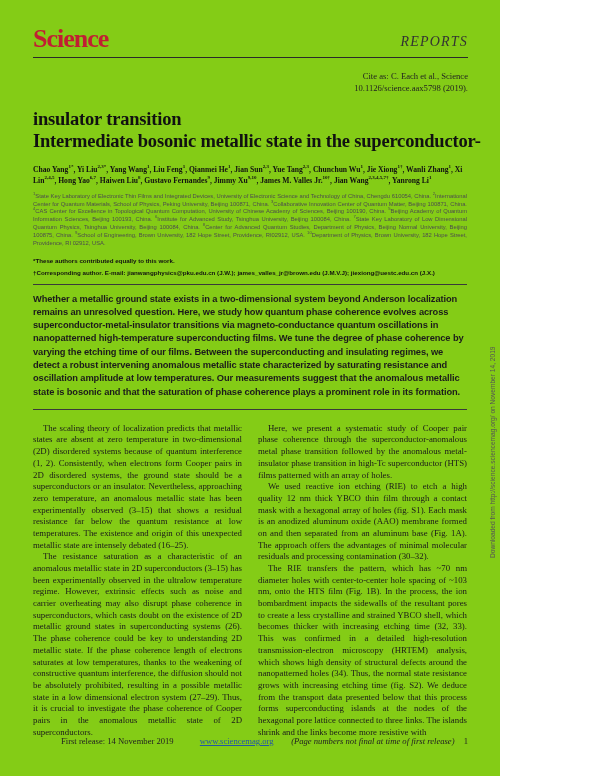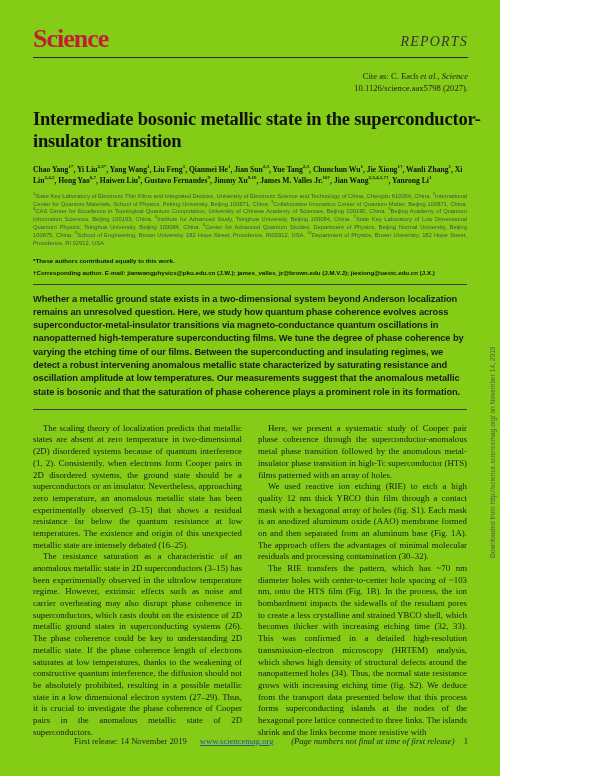--- a/index.html
+++ b/index.html
@@ -17,21 +17,21 @@
     color:#c11f33;letter-spacing:-1px;line-height:1;
   }
   .section-label{
     font-family:"Liberation Serif",serif;font-style:italic;font-size:14px;
     letter-spacing:1.2px;color:#333;padding-bottom:2px;
   }
   
   .citation{
     margin:12px 32px 0 33px;text-align:right;font-size:8.6px;line-height:1.4;color:#222;
   }
-  .citation .it{font-style:italic;}
+  .citation .it{}
   
   .title{
     margin:15px 33px 0;font-weight:bold;font-size:18.5px;line-height:1.18;
     color:#111;letter-spacing:-0.2px;
   }
   .title span{display:block;white-space:nowrap;}
   
   .authors{
     margin:11px 33px 0 33px;font-weight:bold;font-size:7.6px;line-height:1.45;color:#111;
   }
@@ -61,21 +61,21 @@
   .col{width:261px;}
   .col p{
     margin:0;font-size:8.8px;line-height:1.33;text-align:justify;
     text-indent:10px;color:#1a1a1a;
   }
   
   .footer{
     position:absolute;left:33px;right:32px;bottom:30px;display:flex;
     align-items:baseline;font-size:8.6px;color:#222;
   }
-  .footer .f-left{flex:1;text-align:center;margin-left:28px;}
+  .footer .f-left{flex:1;text-align:left;margin-left:28px;}
   .footer .f-mid{flex:0 0 auto;text-align:center;}
   .footer .f-right{flex:1.4;text-align:right;margin-top:48px;}
   .footer a{color:#2456a4;text-decoration:underline;cursor:pointer;}
   .footer .f-note{font-style:italic;}
   .footer .f-page{margin-left:7px;font-style:normal;}
   
   .vside{
     position:absolute;right:4px;top:266px;height:372px;
     writing-mode:vertical-rl;transform:rotate(180deg);
     font-family:"Liberation Sans",sans-serif;font-size:6.6px;color:#555;
@@ -87,26 +87,26 @@
 
 <div id="page">
 
   <div class="masthead">
     <div class="logo">Science</div>
     <div class="section-label">REPORTS</div>
   </div>
 
   <div class="citation">
     <div><span>Cite as: C. Each </span><span class="it">et al.</span><span>, </span><span class="it">Science</span></div>
-    <div>10.1126/science.aax5798 (2027).</div>
+    <div>10.1126/science.aax5798 (2019).</div>
   </div>
 
   <h1 class="title">
+    <span>insulator transition</span>
     <span>Intermediate bosonic metallic state in the superconductor-</span>
-    <span>insulator transition</span>
   </h1>
 
   <div class="authors"><span>Chao Yang<sup>1*</sup></span>, <span>Yi Liu<sup>2,3*</sup></span>, <span>Yang Wang<sup>1</sup></span>, <span>Liu Feng<sup>1</sup></span>, <span>Qianmei He<sup>1</sup></span>, <span>Jian Sun<sup>2,3</sup></span>, <span>Yue Tang<sup>2,3</sup></span>, <span>Chunchun Wu<sup>1</sup></span>, <span>Jie Xiong<sup>1†</sup></span>, <span>Wanli Zhang<sup>1</sup></span>, <span>Xi Lin<sup>2,4,5</sup></span>, <span>Hong Yao<sup>6,7</sup></span>, <span>Haiwen Liu<sup>8</sup></span>, <span>Gustavo Fernandes<sup>9</sup></span>, <span>Jimmy Xu<sup>9,10</sup></span>, <span>James M. Valles Jr.<sup>10†</sup></span>, <span>Jian Wang<sup>2,3,4,5,7†</sup></span>, <span>Yanrong Li<sup>1</sup></span></div>
 
   <div class="affils"><sup>1</sup>State Key Laboratory of Electronic Thin Films and Integrated Devices, University of Electronic Science and Technology of China, Chengdu 610054, China. <sup>2</sup>International Center for Quantum Materials, School of Physics, Peking University, Beijing 100871, China. <sup>3</sup>Collaborative Innovation Center of Quantum Matter, Beijing 100871, China. <sup>4</sup>CAS Center for Excellence in Topological Quantum Computation, University of Chinese Academy of Sciences, Beijing 100190, China. <sup>5</sup>Beijing Academy of Quantum Information Sciences, Beijing 100193, China. <sup>6</sup>Institute for Advanced Study, Tsinghua University, Beijing 100084, China. <sup>7</sup>State Key Laboratory of Low Dimensional Quantum Physics, Tsinghua University, Beijing 100084, China. <sup>8</sup>Center for Advanced Quantum Studies, Department of Physics, Beijing Normal University, Beijing 100875, China. <sup>9</sup>School of Engineering, Brown University, 182 Hope Street, Providence, RI02912, USA. <sup>10</sup>Department of Physics, Brown University, 182 Hope Street, Providence, RI 02912, USA. </div>
 
   <div class="notes">
     <p class="note-line">*These authors contributed equally to this work.</p>
     <p class="note-line">†Corresponding author. E-mail: jianwangphysics@pku.edu.cn (J.W.); james_valles_jr@brown.edu (J.M.V.J); jiexiong@uestc.edu.cn (J.X.)</p>
   </div>

